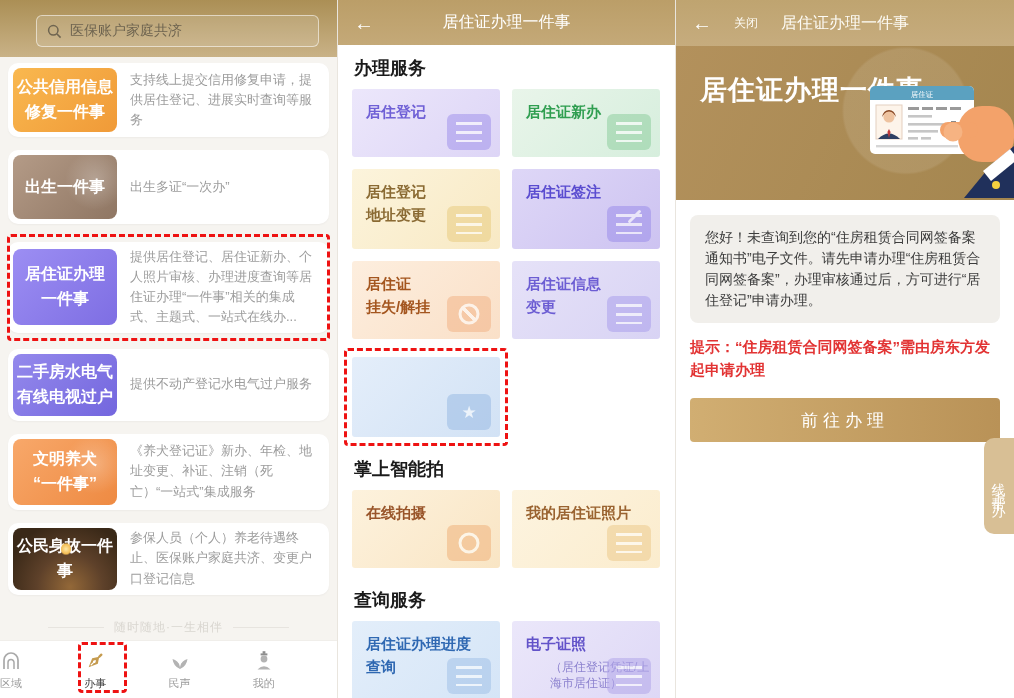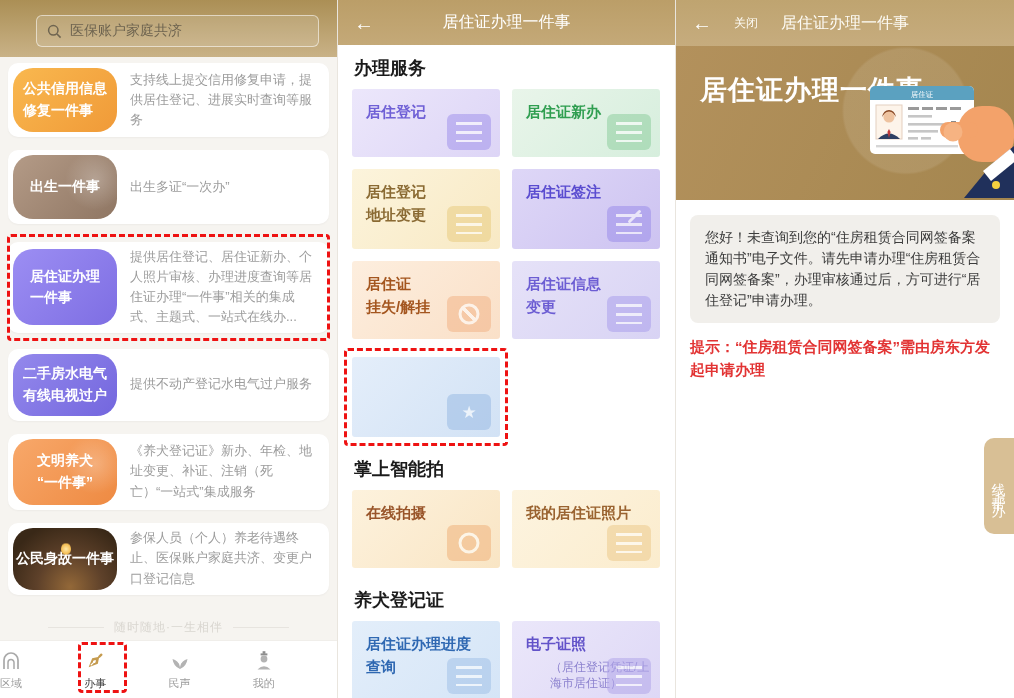--- a/index.html
+++ b/index.html
@@ -10,21 +10,21 @@
 
   
   .left { width:338px; background:#f6f4f0; border-right:1px solid #e9e5de; }
   .gold-top { height:57px; background:linear-gradient(180deg,#ab8f55,#c9b287); position:relative; }
   .searchbar { position:absolute; left:36px; right:18px; top:15px; height:32px; border:1px solid rgba(255,255,255,.55); background:rgba(255,255,255,.13); border-radius:6px; display:flex; align-items:center; padding:0 10px; gap:8px; }
   .s-ph { color:#6e6450; font-size:14px; }
   .rows { padding:6px 8px 0; }
   .svc-row { position:relative; margin-bottom:13px; }
   .svc-row.hl { margin:18px 0 16px; }
   .svc-card { background:#fff; border-radius:10px; padding:5px; display:flex; align-items:center; gap:13px; box-shadow:0 1px 2px rgba(0,0,0,.04); }
-  .tile { width:104px; flex:none; border-radius:20px; color:#fff; font-size:14px; font-weight:bold; display:flex; align-items:center; justify-content:center; white-space:pre-line; line-height:1.55; position:relative; overflow:hidden; }
+  .tile { width:104px; flex:none; border-radius:8px; color:#fff; font-size:16px; font-weight:bold; display:flex; align-items:center; justify-content:center; text-align:center; white-space:pre-line; line-height:1.55; position:relative; overflow:hidden; }
   .t1 { height:64px; background:linear-gradient(135deg,#f9b84f,#f09a38); }
   .t2 { height:64px; background:linear-gradient(135deg,#b49b87,#8f7663); }
   .t3 { height:76px; background:linear-gradient(135deg,#9c8ef3,#7e6ee3); }
   .t4 { height:62px; background:linear-gradient(135deg,#9489ec,#7366de); }
   .t5 { height:66px; background:linear-gradient(135deg,#f8a86a,#ee8a42); }
   .t6 { height:62px; background:radial-gradient(circle at 55% 95%,#936838 0%,#5e412a 40%,#392817 80%); }
   .t2::after,.t5::after { content:""; position:absolute; right:-8px; top:-10px; width:60px; height:70px; background:radial-gradient(circle,rgba(255,255,255,.25),rgba(255,255,255,0) 65%); }
   .t6::after { content:""; position:absolute; left:48px; top:14px; width:10px; height:14px; background:radial-gradient(circle,#ffe9a8,#f3bd55 55%,rgba(243,189,85,0) 75%); border-radius:50%; }
   .desc { font-size:13px; color:#9c9c9c; line-height:1.55; padding-right:8px; }
   .hl-box { position:absolute; border:3px dashed #ee1212; border-radius:4px; pointer-events:none; }
@@ -235,21 +235,21 @@
       <div class="grid">
         <div class="g-card cream2 h78">
           <span class="g-label">在线拍摄</span>
           <span class="wm cam"></span>
         </div>
         <div class="g-card cream3 h78">
           <span class="g-label">我的居住证照片</span>
           <span class="wm"></span>
         </div>
       </div>
-      <div class="sec-title gap">养犬登记证</div>
+      <div class="sec-title gap">查询服务</div>
       <div class="grid">
         <div class="g-card blue2 h80">
           <span class="g-label">居住证办理进度
 查询</span>
           <span class="wm"></span>
         </div>
         <div class="g-card lav2 h80">
           <span class="g-label">电子证照</span>
           <span class="g-sub">（居住登记凭证/上海市居住证）</span>
           <span class="wm"></span>
@@ -294,16 +294,17 @@
         <rect x="116" y="34" width="56" height="56" rx="24" fill="#f3a26a"></rect>
         <rect x="98" y="50" width="38" height="16" rx="8" fill="#f3a26a"></rect>
         <circle cx="111" cy="60" r="9.5" fill="#f6b382"></circle>
         <path d="M150 92 L172 74 L172 126 L122 126 z" fill="#20305b"></path>
         <path d="M141 99 L168 77 L176 87 L149 109 z" fill="#ffffff"></path>
         <circle cx="154" cy="113" r="4" fill="#f4d03f"></circle>
       </svg>
     </div>
     <div class="msg">您好！未查询到您的“住房租赁合同网签备案通知书”电子文件。请先申请办理“住房租赁合同网签备案”，办理审核通过后，方可进行“居住登记”申请办理。</div>
     <div class="tip">提示：“住房租赁合同网签备案”需由房东方发起申请办理</div>
+    <div class="go-btn">前往办理</div>
     <div class="side-tab">线上帮办</div>
   </div>
 
 </div>
 
 </body></html>

